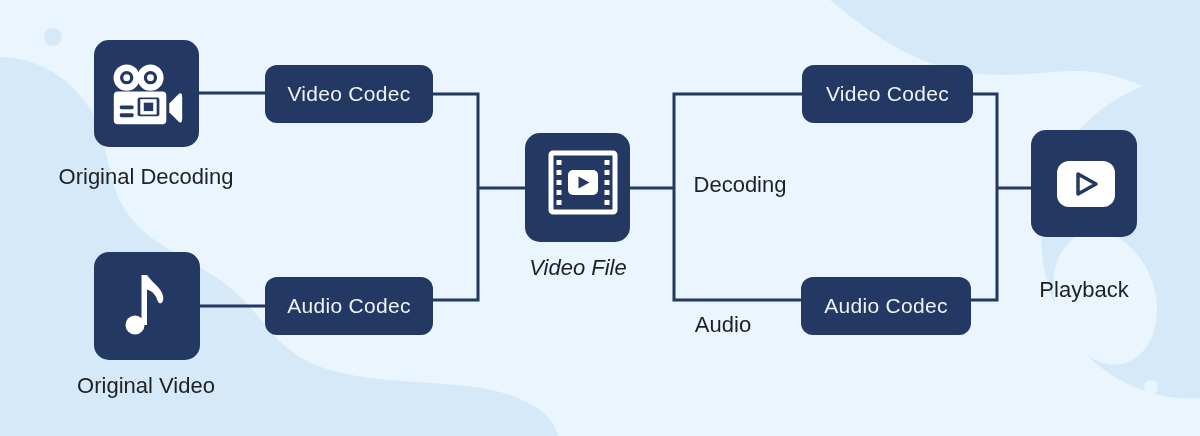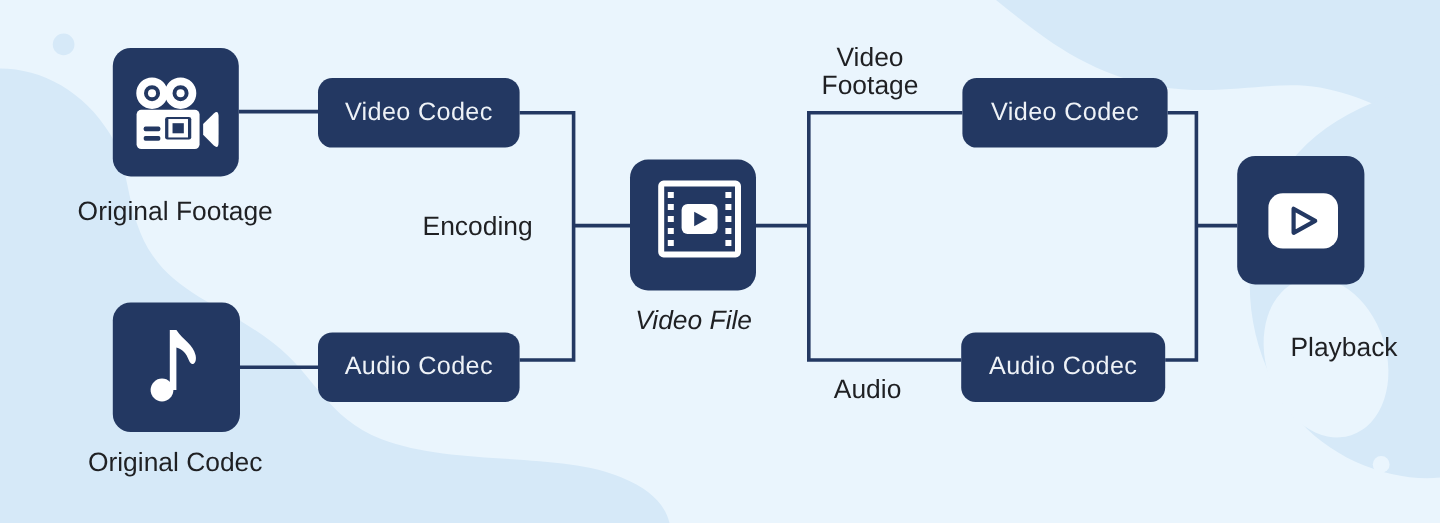--- a/index.html
+++ b/index.html
@@ -24,21 +24,21 @@
   .codec-box{
     position:absolute;background:var(--navy);border-radius:12px;
     display:flex;align-items:center;justify-content:center;
     color:var(--box-text);font-size:21px;font-weight:500;letter-spacing:.3px;text-align:right;
   }
   .flow-label{
     position:absolute;transform:translate(-50%,-50%);
     color:var(--label-text);font-size:22px;line-height:23px;
     text-align:center;white-space:nowrap;
   }
-  .flow-label.multi{line-height:25px;margin-left:36px;}
+  .flow-label.multi{line-height:25px;}
 </style>
 </head>
 <body>
 
 <div class="canvas">
 
   <svg class="layer" viewBox="0 0 1200 436" preserveAspectRatio="none">
     <circle cx="53" cy="37" r="9" fill="var(--blob)"></circle>
     <path fill="var(--blob)" d="M0,57 C35,57 70,76 92,112 C110,142 104,180 128,214 C150,246 192,258 228,286
          C262,312 272,348 318,366 C378,389 468,376 518,398 C542,408 554,420 558,436 L0,436 Z"></path>
@@ -113,27 +113,23 @@
   <div class="codec-box" style="left:265px;top:277px;width:168px;height:58px;">
     <span>Audio Codec</span>
   </div>
   <div class="codec-box" style="left:802px;top:65px;width:171px;height:58px;">
     <span>Video Codec</span>
   </div>
   <div class="codec-box" style="left:801px;top:277px;width:170px;height:58px;">
     <span>Audio Codec</span>
   </div>
 
-  <div class="flow-label" style="left:146px;top:176px;">Original Footage</div>
-  <div class="flow-label" style="left:146px;top:385px;">Original Codec</div>
+  <div class="flow-label" style="left:146px;top:176px;">Original Decoding</div>
+  <div class="flow-label" style="left:146px;top:385px;">Original Video</div>
   <div class="flow-label" style="left:578px;top:267px;font-style:italic;">Video File</div>
   <div class="flow-label multi" style="left:1084px;top:289px;">
     <div>Playback</div>
   </div>
 
-  <div class="flow-label" style="left:398px;top:188px;">Encoding</div>
-  <div class="flow-label" style="left:725px;top:59px;">
-    <div>Video</div>
-    <div>Footage</div>
-  </div>
+  <div class="flow-label" style="left:740px;top:184px;">Decoding</div>
   <div class="flow-label" style="left:723px;top:324px;">Audio</div>
 
 </div>
 
 </body></html>

